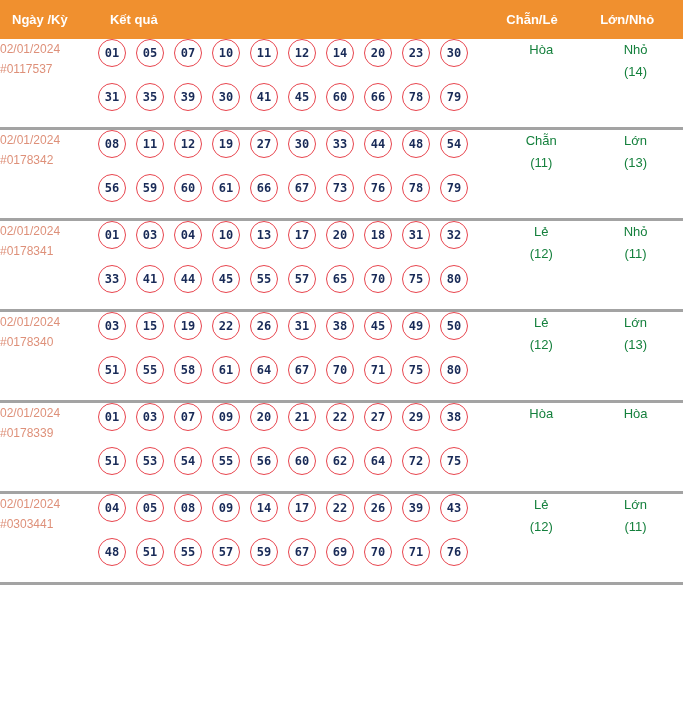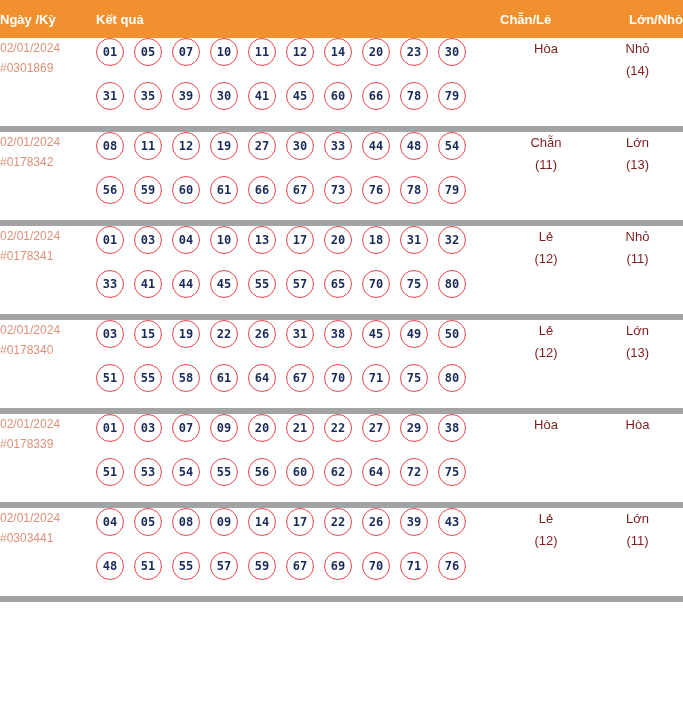--- a/index.html
+++ b/index.html
@@ -19,53 +19,53 @@
   }
   
   .table-header {
     background: #F0902F;
     height: 38px;
   }
   .table-header th {
     color: #ffffff;
     font-size: 13px;
     font-weight: bold;
-    padding: 0;
+    padding: 12px;
     vertical-align: middle;
     white-space: nowrap;
   }
   .th-date      { width: 96px;  text-align: left;  padding-left: 10px; }
   .th-result    { width: 404px; text-align: left;  padding-left: 12px; }
   .th-evenodd   { width: 92px;  text-align: left; }
-  .th-bigsmall  { width: 91px;  text-align: right; }
+  .th-bigsmall  { width: 91px;  text-align: left; }
 
   
   .result-row {
-    border-bottom: 6px solid #a3a3a3;
+    border-bottom: 3px solid #a3a3a3;
     background: #ffffff;
   }
   .result-row > td {
     padding: 0;
     vertical-align: top;
   }
 
   .cell-date {
     padding: 12px 0 12px 10px;
     color: #DE9079;
     font-size: 12px;
     line-height: 20px;
     white-space: nowrap;
   }
   .cell-result {
     padding: 8px 0 10px 6px;
   }
   .cell-summary {
     padding: 12px 0 12px 0;
     text-align: center;
-    color: #7f1d1d;
+    color: #15803d;
     font-size: 13px;
     line-height: 22px;
     white-space: nowrap;
   }
   .summary-label { display: block; }
   .summary-count { display: block; }
 
   
   .ball-line {
     display: block;
@@ -99,21 +99,21 @@
       <th class="th-date">Ngày /Kỳ</th>
       <th class="th-result">Kết quả</th>
       <th class="th-evenodd">Chẵn/Lẻ</th>
       <th class="th-bigsmall">Lớn/Nhỏ</th>
     </tr>
   </thead>
   <tbody id="rows-body">
       <tr class="result-row">
         <td class="cell-date">
           <div>02/01/2024</div>
-          <div>#0301869</div>
+          <div>#0117537</div>
         </td>
         <td class="cell-result">
           <span class="ball-line"><span class="ball">01</span><span class="ball">05</span><span class="ball">07</span><span class="ball">10</span><span class="ball">11</span><span class="ball">12</span><span class="ball">14</span><span class="ball">20</span><span class="ball">23</span><span class="ball">30</span></span>
           <span class="ball-line"><span class="ball">31</span><span class="ball">35</span><span class="ball">39</span><span class="ball">30</span><span class="ball">41</span><span class="ball">45</span><span class="ball">60</span><span class="ball">66</span><span class="ball">78</span><span class="ball">79</span></span>
         </td>
         <td class="cell-summary">
           <span class="summary-label">Hòa</span>
           <span class="summary-count"></span>
         </td>
         <td class="cell-summary">

